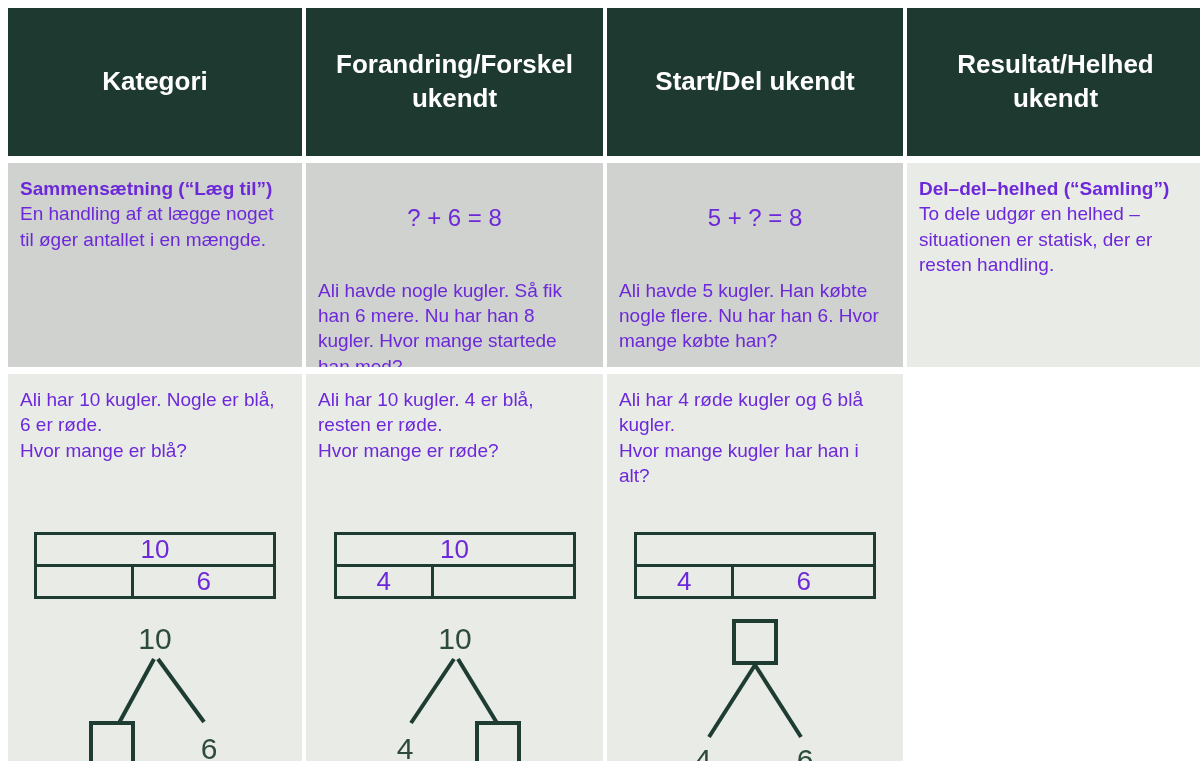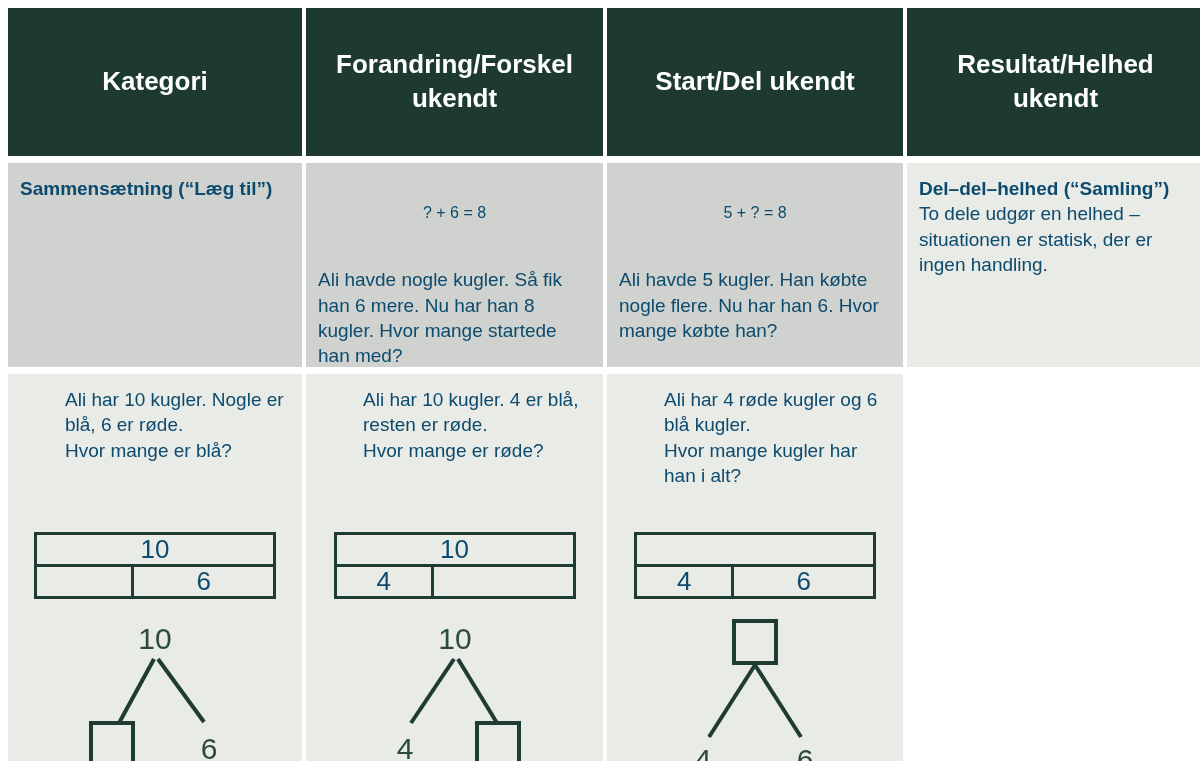--- a/index.html
+++ b/index.html
@@ -9,26 +9,26 @@
     grid-template-columns:294px 297px 296px 297px;
     grid-template-rows:148px 204px 389px;
     column-gap:4px;row-gap:7px;
     padding:8px;width:1192px;
   }
   .th{
     background:#1e3a30;color:#ffffff;
     display:flex;align-items:center;justify-content:center;text-align:center;
     font-weight:bold;font-size:26px;line-height:1.3;padding:0 18px;
   }
-  .cell{font-size:19px;line-height:1.33;color:#0c4a6e;padding:13px 12px 0 12px;overflow:hidden;}
+  .cell{font-size:19px;line-height:1.33;color:#6d28d9;padding:13px 12px 0 12px;overflow:hidden;}
   .row1{background:#cfd2ce;}
   .row2{background:#e9ebe7;}
   .cat-title{font-weight:bold;}
-  .equation{text-align:center;font-size:16px;margin:26px 0 44px 0;}
-  .story2{height:116px;margin-left:45px;}
+  .equation{text-align:center;font-size:24px;margin:26px 0 44px 0;}
+  .story2{height:116px;}
   .bar{width:236px;margin:29px auto 0 auto;border:3px solid #1e3c32;}
   .bar-top{height:29px;border-bottom:3px solid #1e3c32;display:flex;align-items:center;justify-content:center;font-size:26px;}
   .bar-bottom{display:flex;height:29px;}
   .bar-p1{width:40%;border-right:3px solid #1e3c32;display:flex;align-items:center;justify-content:center;font-size:26px;}
   .bar-p2{flex:1;display:flex;align-items:center;justify-content:center;font-size:26px;}
   .bond{display:block;margin:16px auto 0 auto;width:260px;height:160px;}
   .bond line{stroke:#1e3c32;stroke-width:4;}
   .bond rect{fill:none;stroke:#1e3c32;stroke-width:4;}
   .bond text{font-family:"Liberation Sans",sans-serif;font-size:30px;fill:#2d4a3e;}
 </style>
@@ -45,33 +45,34 @@
   </div>
   <div class="th">
     <span>Start/Del ukendt</span>
   </div>
   <div class="th">
     <span>Resultat/Helhed ukendt</span>
   </div>
 
   <div class="cell row1">
     <div class="cat-title">Sammensætning (“Læg til”)</div>
+    <div>En handling af at lægge noget til øger antallet i en mængde.</div>
   </div>
   <div class="cell row1">
     <div class="equation">? + 6 = 8</div>
     <div class="story">Ali havde nogle kugler. Så fik han 6 mere. Nu har han 8 kugler. Hvor mange startede han med?</div>
   </div>
   <div class="cell row1">
     <div class="equation">5 + ? = 8</div>
     <div class="story">Ali havde 5 kugler. Han købte nogle flere. Nu har han 6. Hvor mange købte han?</div>
   </div>
 
   <div class="cell row2">
     <div class="cat-title">Del–del–helhed (“Samling”)</div>
-    <div>To dele udgør en helhed – situationen er statisk, der er ingen handling.</div>
+    <div>To dele udgør en helhed – situationen er statisk, der er resten handling.</div>
   </div>
 
   <div class="cell row2">
     <div class="story2">
       <div>Ali har 10 kugler. Nogle er blå, 6 er røde.</div>
       <div>Hvor mange er blå?</div>
     </div>
     <div class="bar">
       <div class="bar-top">10</div>
       <div class="bar-bottom">

